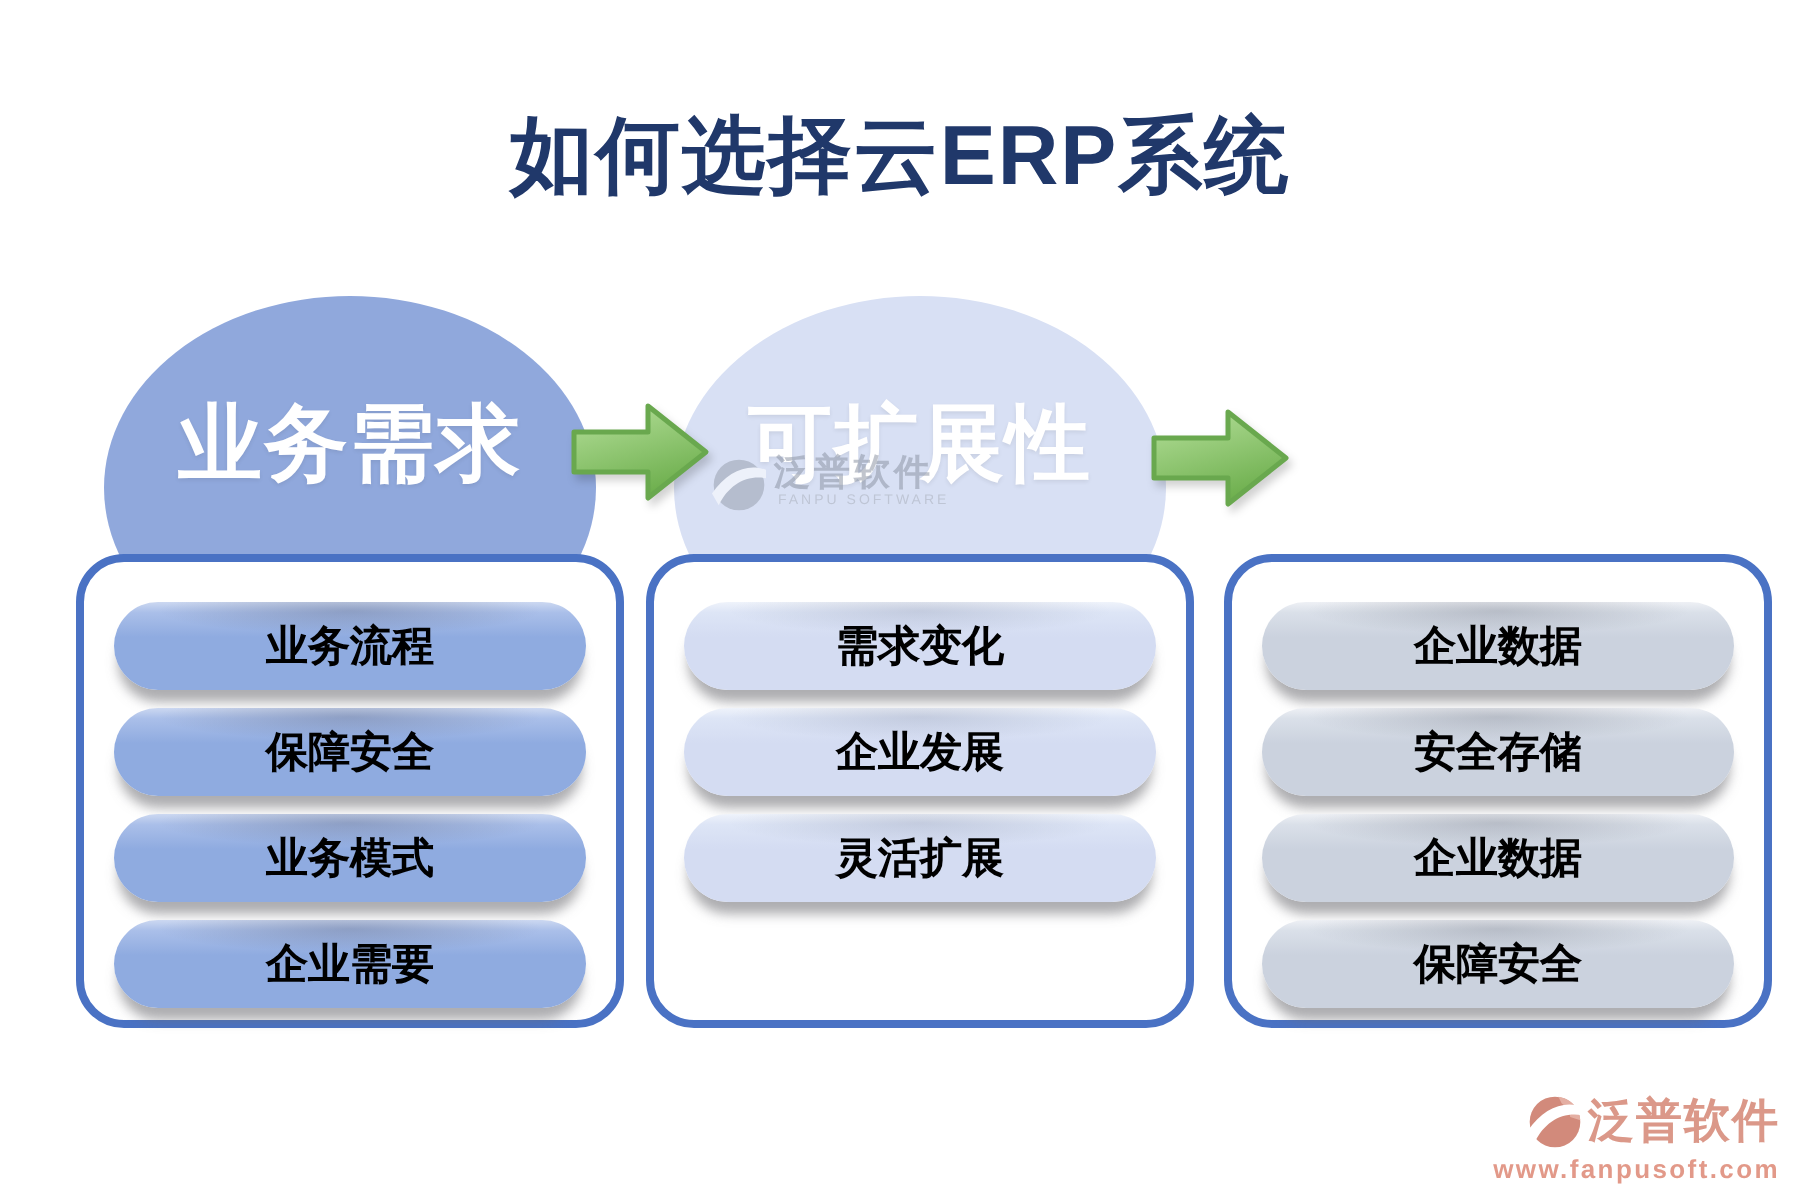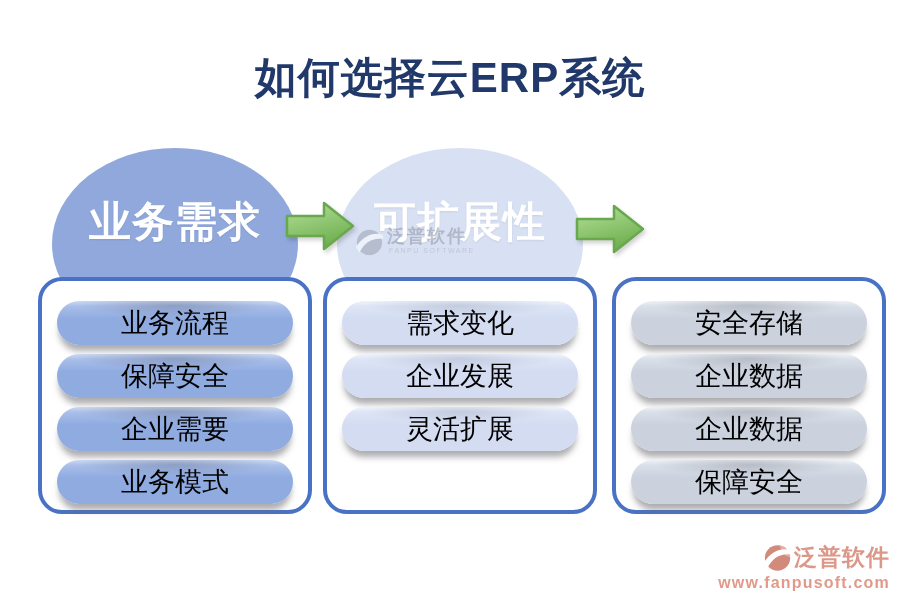--- a/index.html
+++ b/index.html
@@ -32,21 +32,21 @@
   }
 
   .panel{
     position:absolute;top:277px;left:0;width:274px;height:237px;box-sizing:border-box;
     background:#ffffff;border:4px solid #4a72c4;border-radius:24px;z-index:2;
     display:flex;flex-direction:column;gap:9px;padding:20px 15px 10px 15px;
   }
   .pill{
     height:44px;flex:none;border-radius:22px;
     display:flex;align-items:center;justify-content:center;
-    font-size:27px;font-weight:400;color:#000;
+    font-size:21px;font-weight:700;color:#000;
     box-shadow:0 8px 6px -2px rgba(105,105,112,0.55);
   }
   .col-0 .pill{
     background:
       radial-gradient(ellipse 58% 38% at 50% 10%, rgba(70,80,110,0.30), rgba(70,80,110,0) 70%),
       linear-gradient(180deg,#ccd8f1 0%,#aabfe9 12%,#8fabe0 40%,#8fabe0 100%);
   }
   .col-1 .pill{
     background:
       radial-gradient(ellipse 58% 38% at 50% 10%, rgba(100,110,140,0.22), rgba(100,110,140,0) 70%),
@@ -70,56 +70,56 @@
   .wm-center .wm-texts{margin-left:4px;display:flex;flex-direction:column;}
   .wm-center .wm-brand{font-size:18px;font-weight:700;color:#8f97a6;letter-spacing:2px;line-height:20px;}
   .wm-center .wm-sub{font-size:7px;color:#aab0bc;letter-spacing:1.5px;margin-top:1px;margin-left:2px;}
 
   .wm-footer{
     position:absolute;right:10px;bottom:8px;z-index:4;text-align:right;opacity:0.92;
   }
   .wm-footer .row{display:flex;align-items:center;justify-content:flex-end;}
   .wm-footer .wm-icon{width:27px;height:30px;margin-right:3px;}
   .wm-footer .wm-brand{font-size:23px;font-weight:700;color:#d8907f;letter-spacing:1px;}
-  .wm-footer .wm-url{font-size:16px;font-weight:700;color:#e0917f;letter-spacing:1.2px;margin-top:1px;}
+  .wm-footer .wm-url{font-size:13px;font-weight:700;color:#e0917f;letter-spacing:1.2px;margin-top:1px;}
 </style>
 </head>
 <body>
 
 <div class="stage">
 
   <h1 class="title">如何选择云ERP系统</h1>
 
   <section class="column col-0">
     <div class="circle">
       <span class="circle-label">业务需求</span>
     </div>
     <div class="panel">
       <div class="pill">业务流程</div>
       <div class="pill">保障安全</div>
+      <div class="pill">业务模式</div>
       <div class="pill">企业需要</div>
-      <div class="pill">业务模式</div>
     </div>
   </section>
 
   <section class="column col-1">
     <div class="circle">
       <span class="circle-label">可扩展性</span>
     </div>
     <div class="panel">
       <div class="pill">需求变化</div>
       <div class="pill">企业发展</div>
       <div class="pill">灵活扩展</div>
     </div>
   </section>
 
   <section class="column col-2">
     <div class="panel">
+      <div class="pill">企业数据</div>
       <div class="pill">安全存储</div>
-      <div class="pill">企业数据</div>
       <div class="pill">企业数据</div>
       <div class="pill">保障安全</div>
     </div>
   </section>
 
   <svg class="arrow arrow-1" viewBox="0 0 72 52">
     <defs>
       <linearGradient id="ag1" x1="0" y1="0" x2="0.4" y2="1">
         <stop offset="0" stop-color="#b6e09b"></stop>
           <stop offset="1" stop-color="#6fb04f"></stop>

